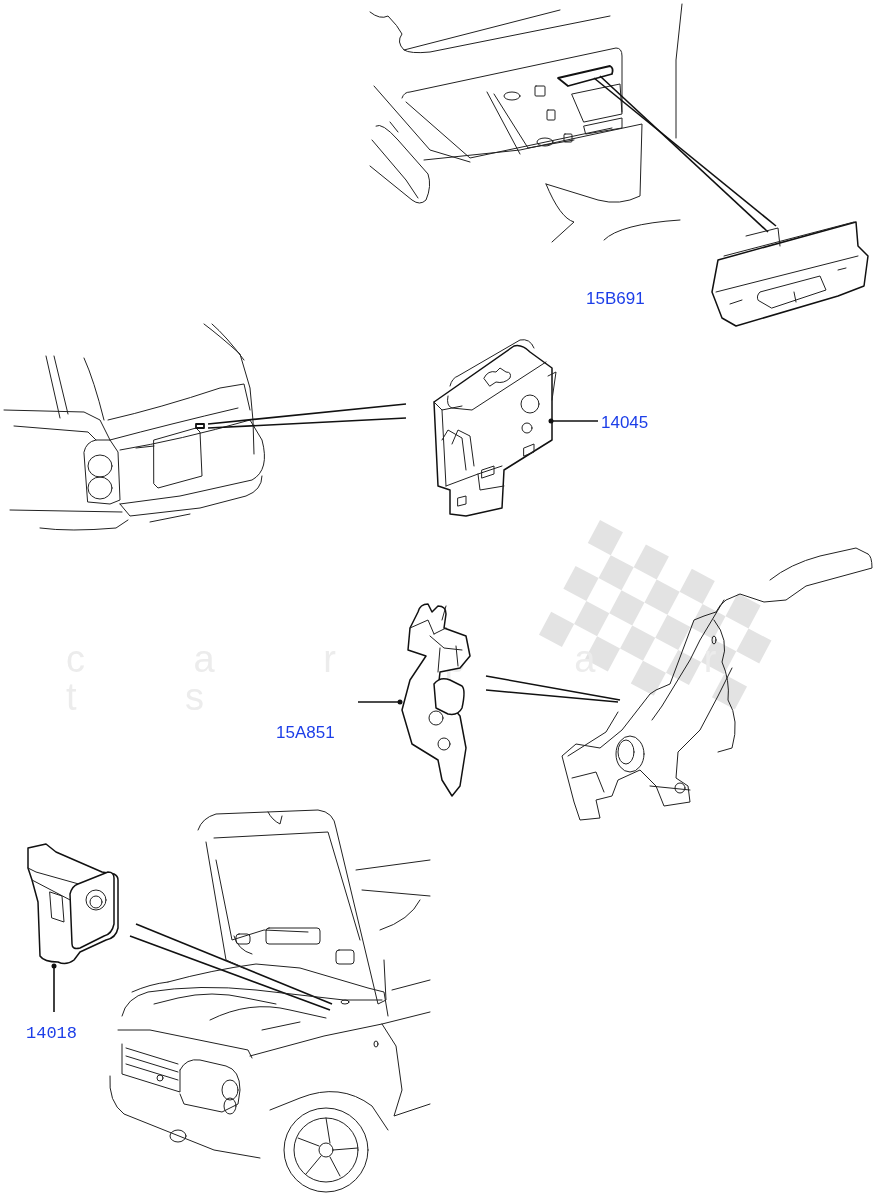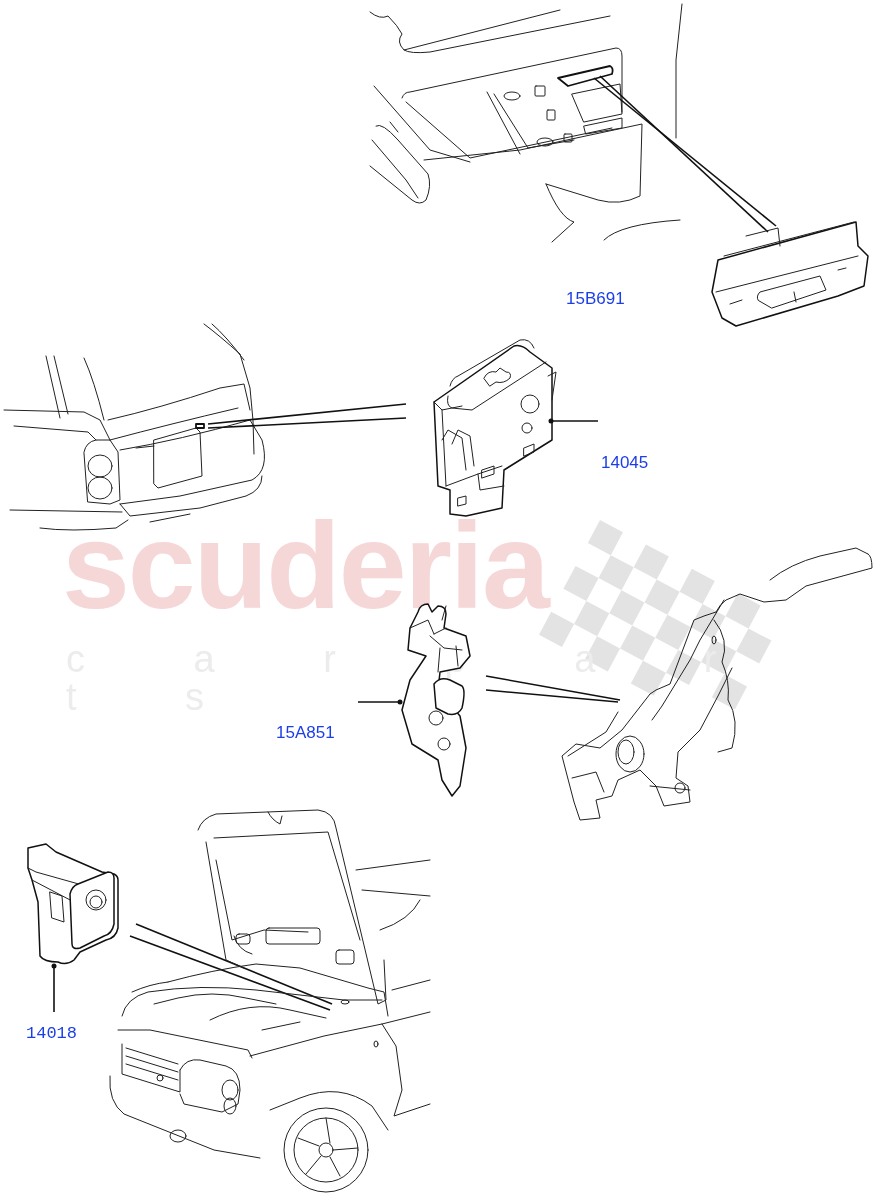--- a/index.html
+++ b/index.html
@@ -36,21 +36,20 @@
         <rect x="156" y="52" width="26" height="26"></rect>
       <rect x="26" y="78" width="26" height="26"></rect>
         <rect x="78" y="78" width="26" height="26"></rect>
         <rect x="130" y="78" width="26" height="26"></rect>
         <rect x="182" y="78" width="26" height="26"></rect>
       <rect x="0" y="104" width="26" height="26"></rect>
         <rect x="52" y="104" width="26" height="26"></rect>
         <rect x="104" y="104" width="26" height="26"></rect>
     </g>
   </svg>
-  <div class="wm-big">scuderia</div>
   <div class="wm-small">c a r   p a r t s</div>
 
   <svg width="880" height="1200">
 
     <g>
       <path class="ln" d="M370 12 Q380 20 388 16 Q398 26 402 34 Q396 42 404 50 L560 10"></path>
       <path class="ln" d="M404 50 Q410 54 430 52 L610 16"></path>
       <path class="ln" d="M402 98 Q404 92 410 92 L616 48 Q622 48 622 56 L622 112"></path>
       <path class="ln" d="M406 102 L470 158 L612 128"></path>
       <path class="ln" d="M487 92 L520 154"></path>
@@ -215,17 +214,17 @@
       <path class="ln" d="M382 1024 L396 1046 L402 1090 L394 1116 L430 1104"></path>
       <circle class="ln" cx="326" cy="1150" r="42"></circle>
       <circle class="ln" cx="326" cy="1150" r="32"></circle>
       <circle class="ln" cx="326" cy="1150" r="7"></circle>
       <path class="ln" d="M326 1118 L330 1143 M358 1148 L333 1150 M340 1176 L330 1157 M306 1174 L321 1156 M298 1138 L319 1146"></path>
       <ellipse class="ln" cx="345" cy="1002" rx="4" ry="2" fill="#111"></ellipse>
       <ellipse class="ln" cx="376" cy="1044" rx="2" ry="3"></ellipse>
     </g>
   </svg>
 
-  <div class="label" style="left:566px;top:290px;">15B691</div>
-  <div class="label" style="left:601px;top:414px;margin-top:40px;">14045</div>
+  <div class="label" style="left:586px;top:290px;">15B691</div>
+  <div class="label" style="left:601px;top:414px;">14045</div>
   <div class="label" style="left:276px;top:695px;margin-top:29px;">15A851</div>
   <div class="label" style="left:26px;top:1025px;font-family:Liberation Mono, monospace;">14018</div>
 </div>
 
 </body></html>

